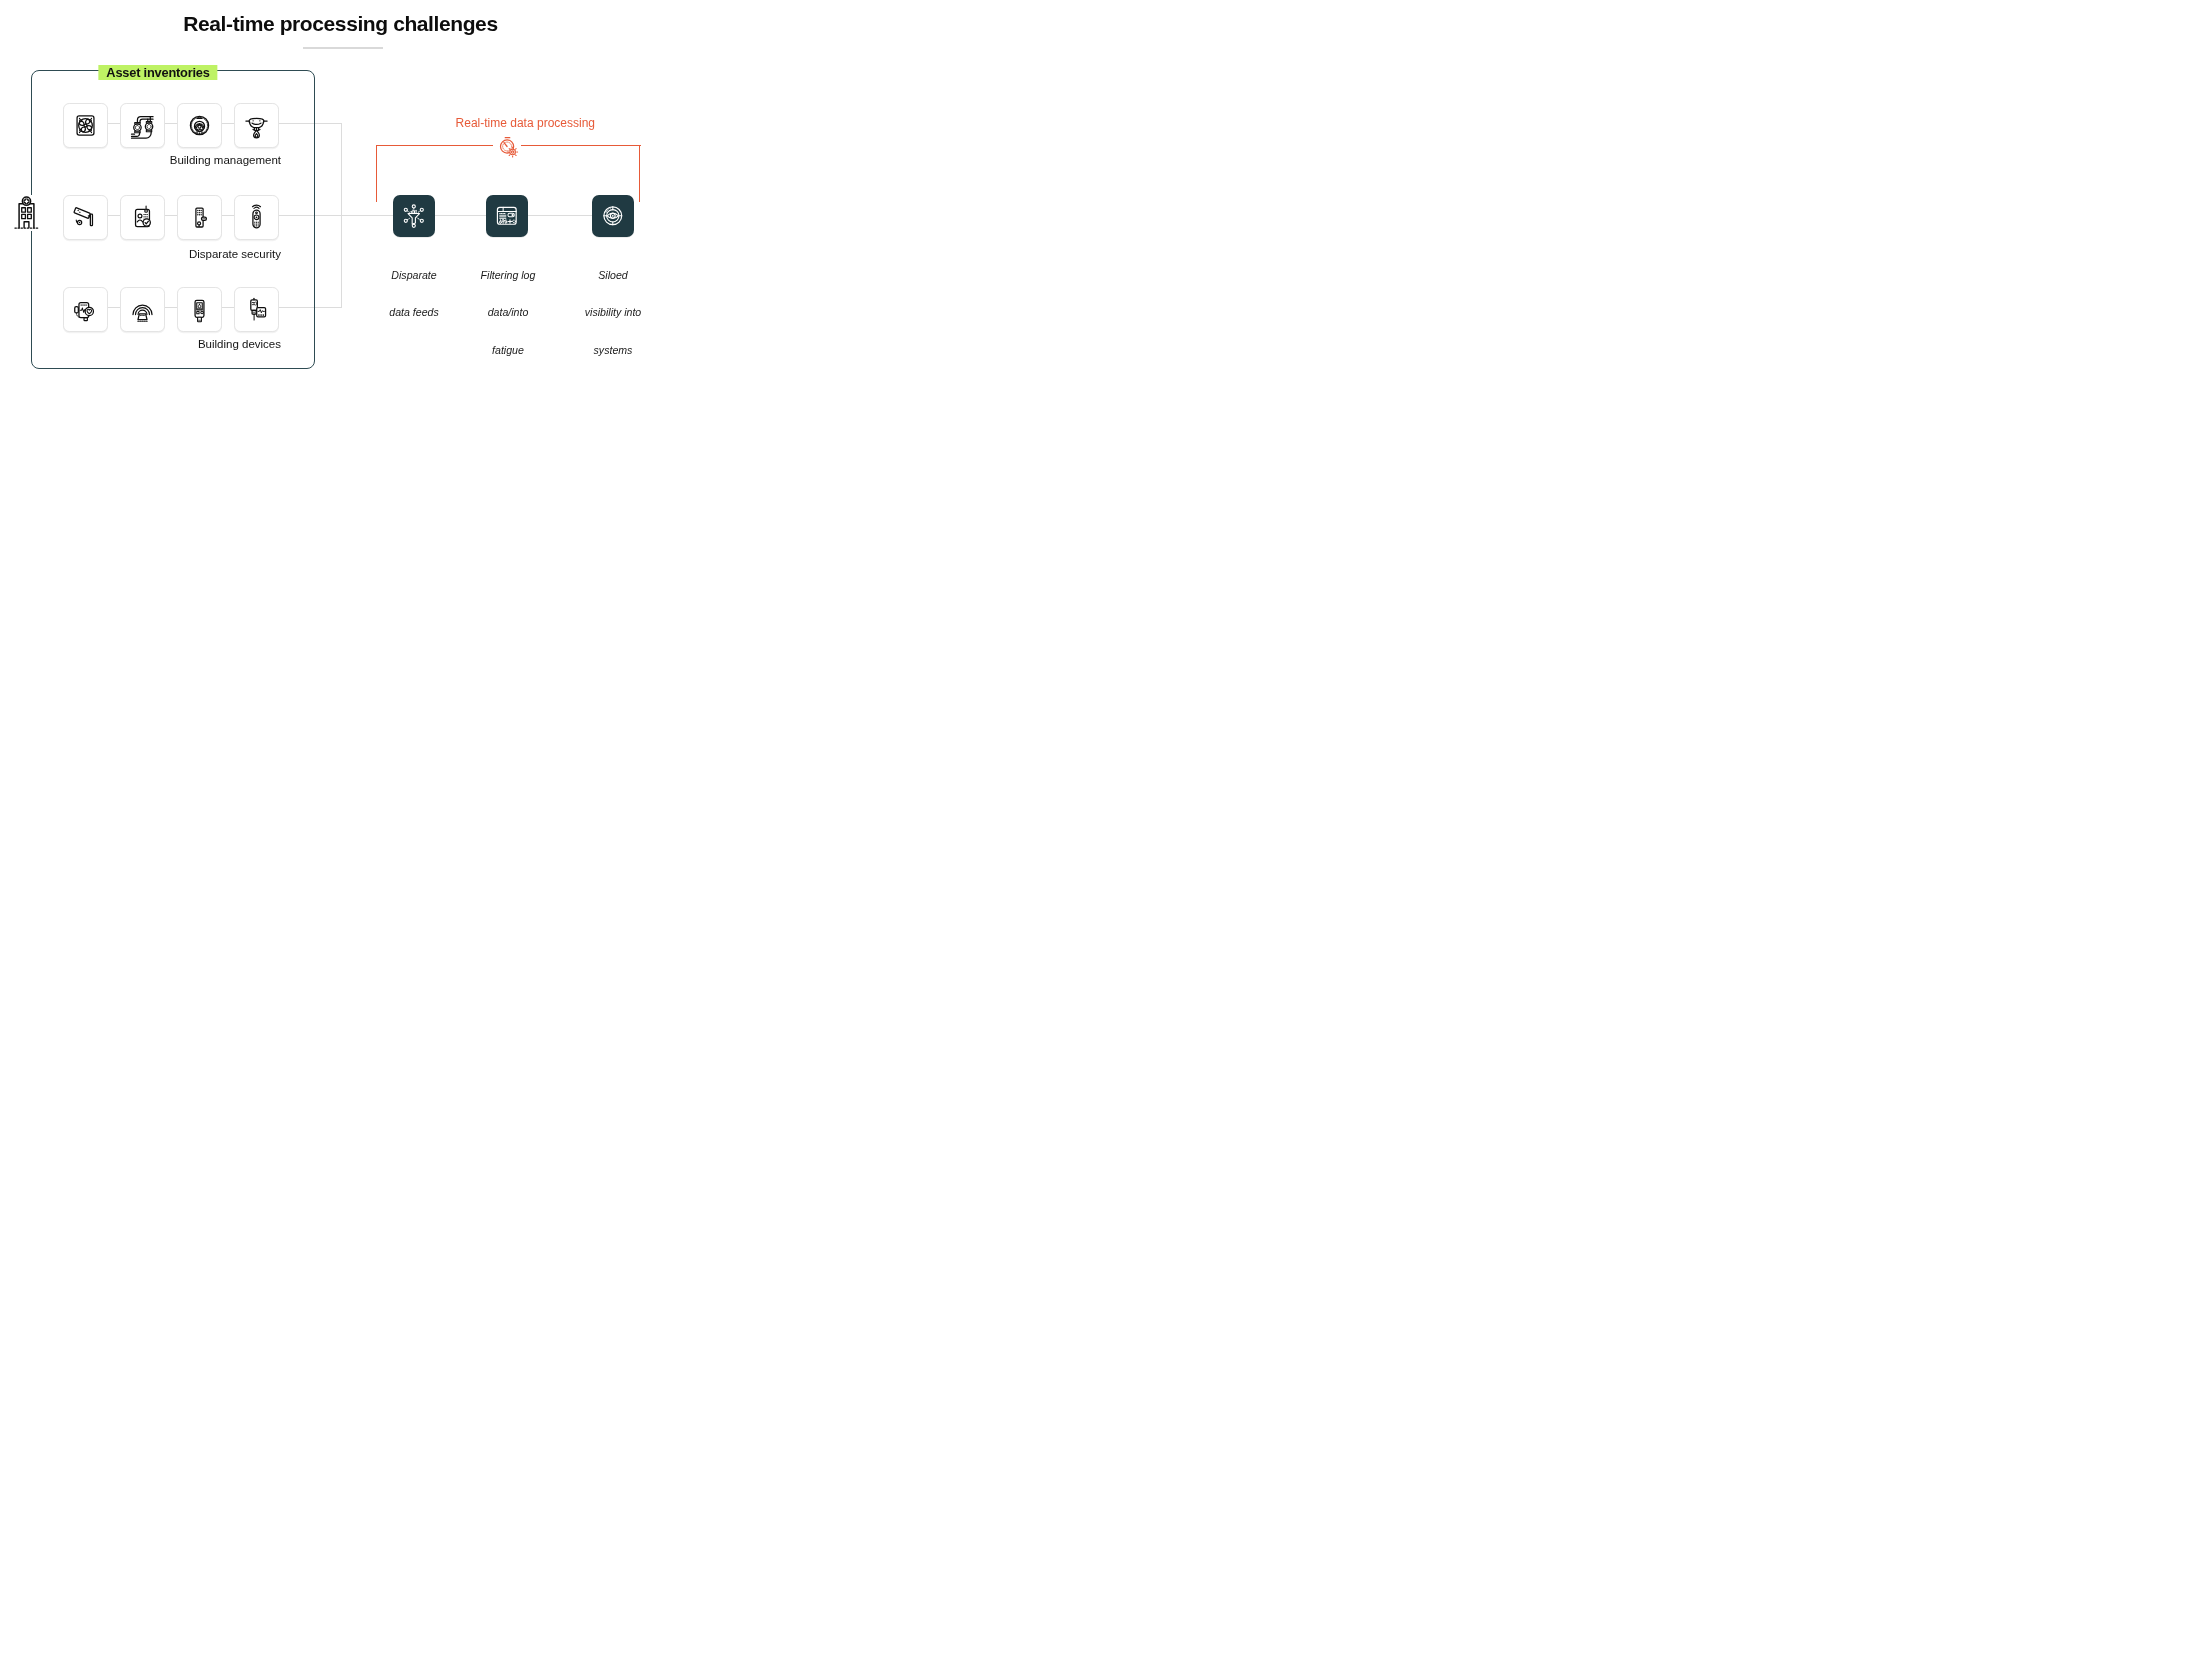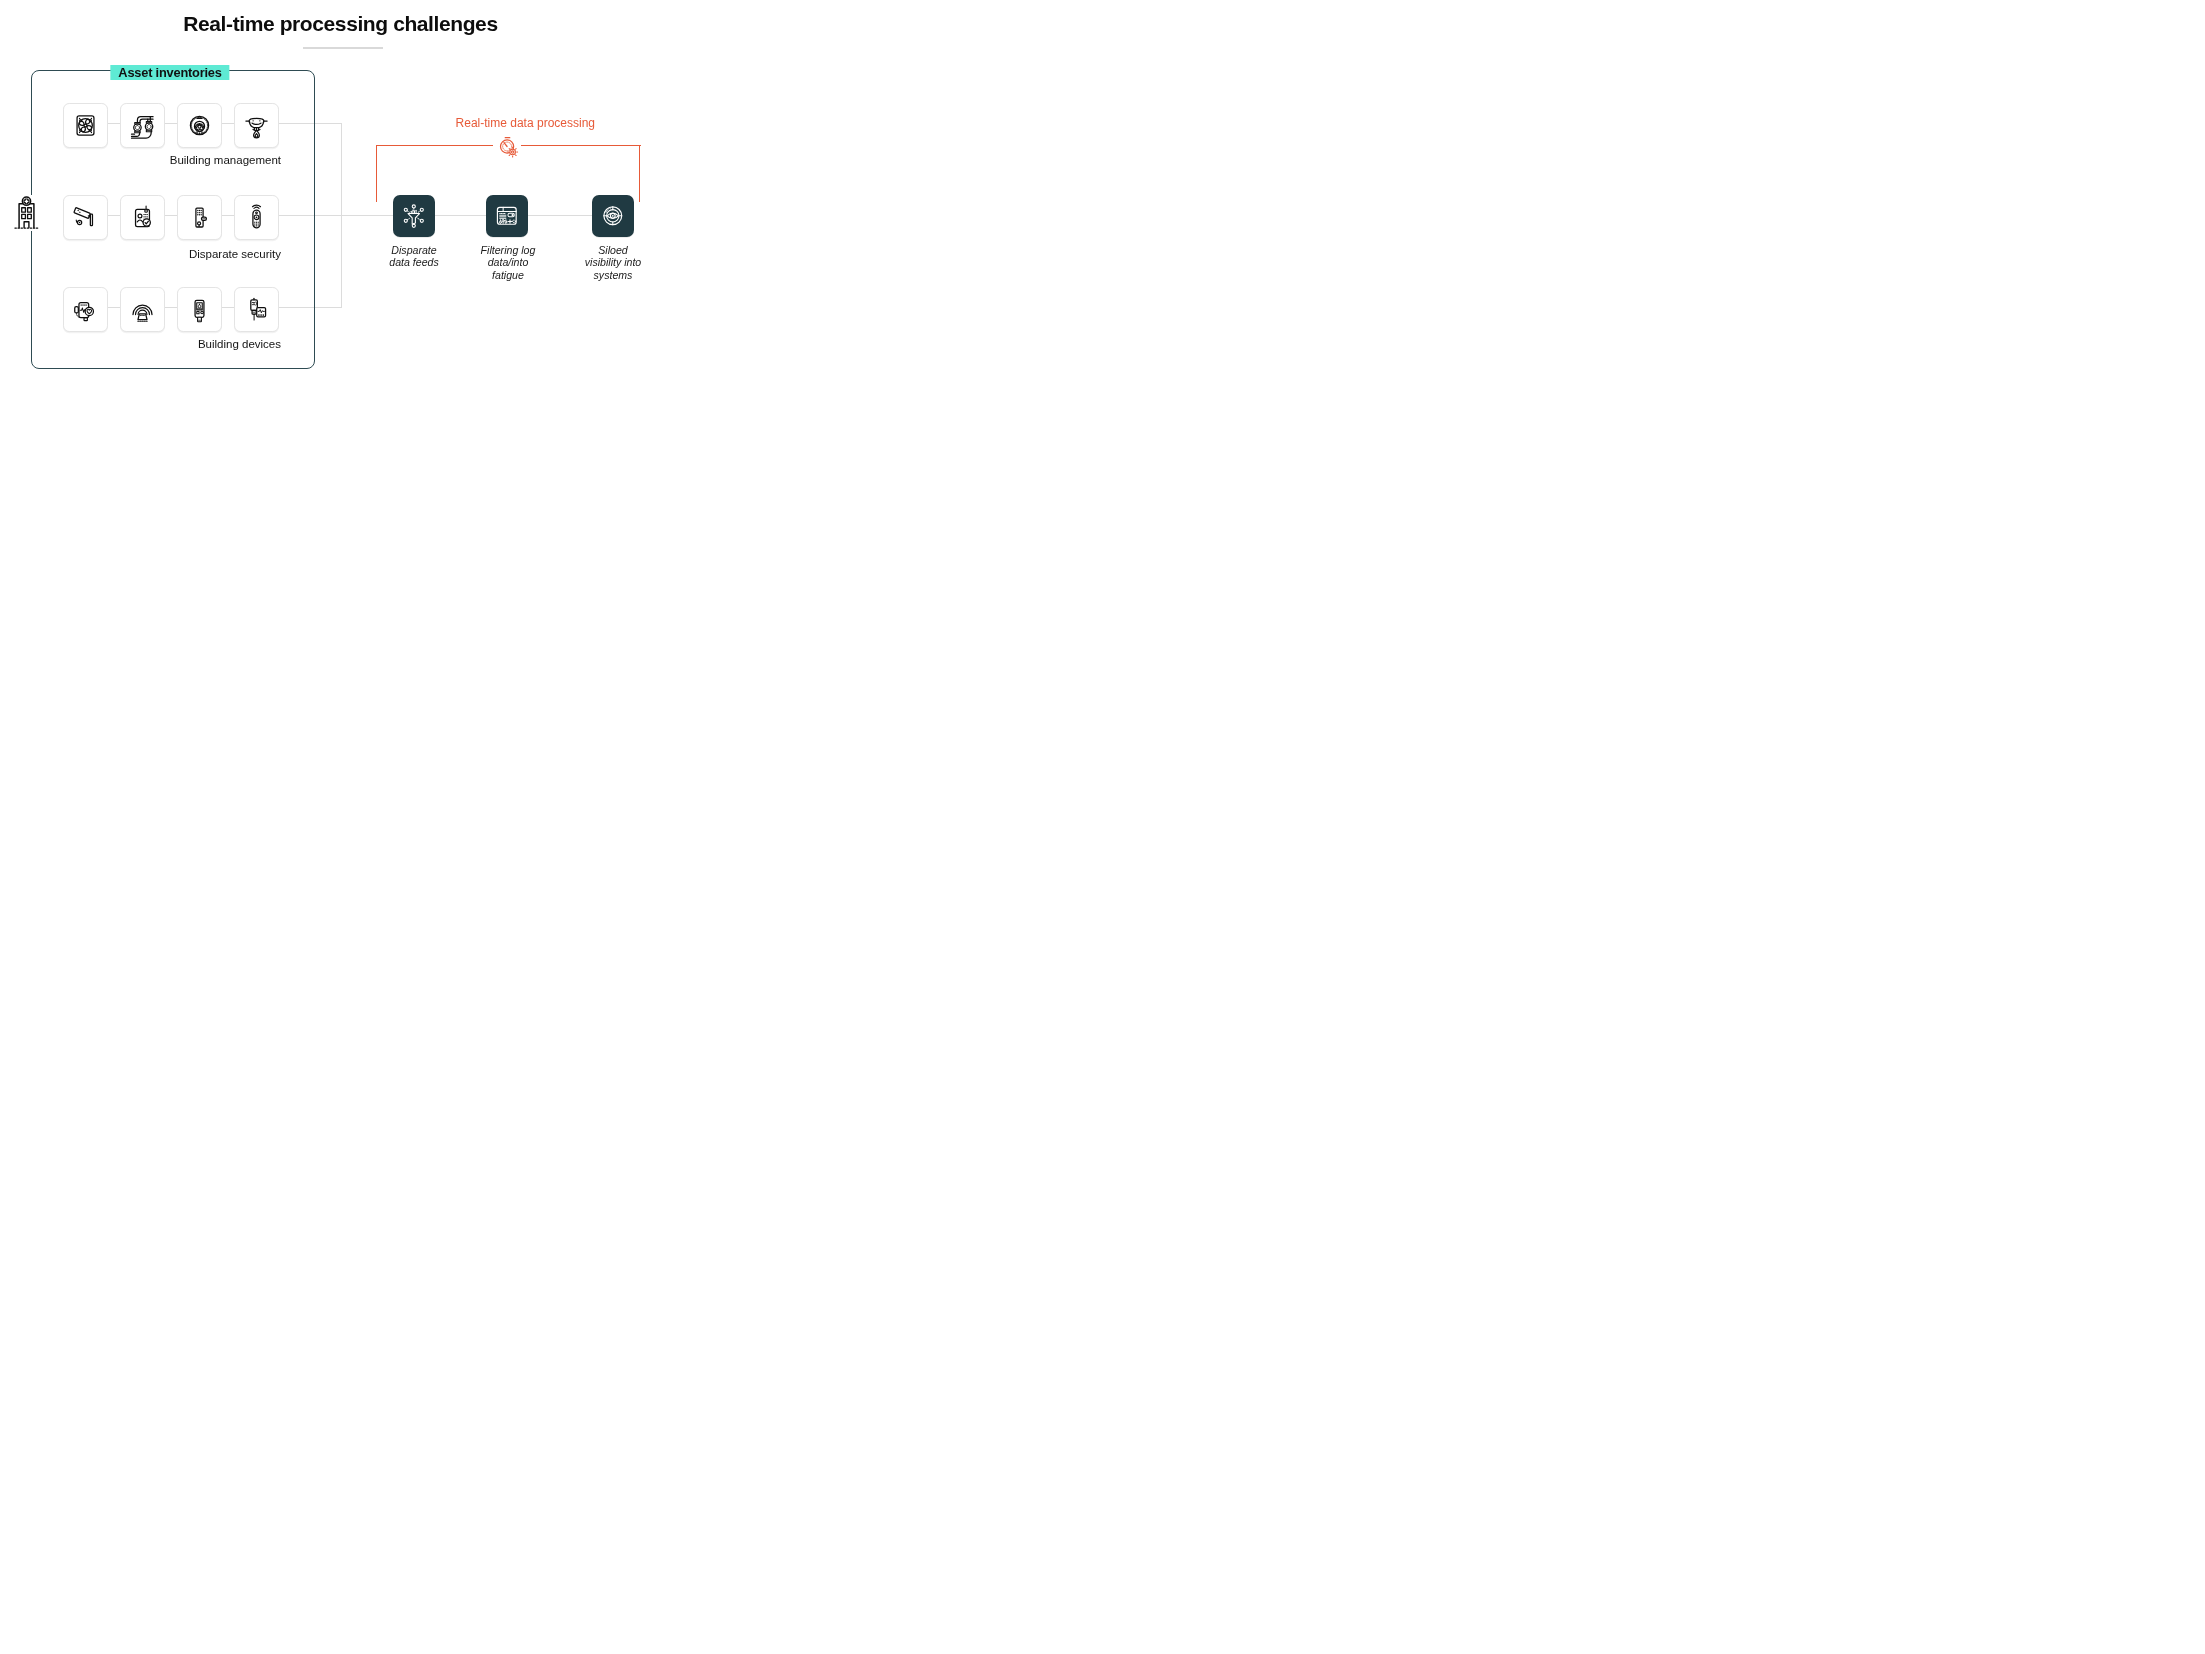--- a/index.html
+++ b/index.html
@@ -5,42 +5,42 @@
   html,body{margin:0;padding:0;background:#ffffff;}
   #canvas{position:relative;width:681px;height:383px;background:#fff;overflow:hidden;
           font-family:"Liberation Sans",sans-serif;color:#111;}
   .abs{position:absolute;}
   
   #main-title{left:0;top:12.3px;width:100%;text-align:center;font-size:21px;font-weight:800;
               letter-spacing:-0.4px;color:#0d0d0d;}
   #title-divider{left:303px;top:47px;width:80px;height:2.2px;background:#D9D9D9;}
   
   #asset-panel{left:31px;top:70px;width:282px;height:297px;border:0.9px solid #2E4B52;border-radius:8px;}
-  #asset-title{left:170px;top:65px;transform:translateX(-50%);background:#5eead4;padding:0 8px;
+  #asset-title{left:158px;top:65px;transform:translateX(-50%);background:#bef264;padding:0 8px;
                font-size:12.8px;font-weight:800;letter-spacing:-0.2px;white-space:nowrap;}
   .card{width:43px;height:43px;background:#fff;border:0.9px solid #E4E4E4;border-radius:6.2px;
         box-shadow:0 1.3px 0 rgba(0,0,0,0.05);display:flex;align-items:center;justify-content:center;}
   .caption{width:221px;left:60px;text-align:right;font-size:11.5px;color:#141414;}
   
   .hline{height:1.3px;background:#DCDCDC;}
   .vline{width:1.3px;background:#DCDCDC;}
   .oline{background:#E75A38;}
   
   #hospital{left:14px;top:195px;width:25.6px;height:36px;background:#fff;display:flex;
             align-items:center;justify-content:center;}
   
   #processing-label{left:419px;top:116px;width:176px;text-align:right;font-size:12px;
                     color:#E75A38;font-weight:500;}
   #timer-gear{left:496px;top:135px;width:23px;height:23px;background:#fff;display:flex;
               align-items:center;justify-content:center;}
   .tile{width:42px;height:42px;background:#203A42;border-radius:7px;display:flex;
         align-items:center;justify-content:center;box-shadow:0 0.9px 0.4px rgba(0,0,0,0.08);}
   .tile-label{top:244px;width:106px;text-align:center;font-size:10.6px;font-style:italic;
               line-height:12.3px;color:#1a1a1a;}
-  .tile-label span{display:block;}
+  .tile-label span{display:block;margin-top:25px;}
   svg{display:block;}
 </style>
 </head>
 <body>
 
 <div id="canvas">
 
   <div class="abs" id="main-title">Real-time processing challenges</div>
   <div class="abs" id="title-divider"></div>
 

